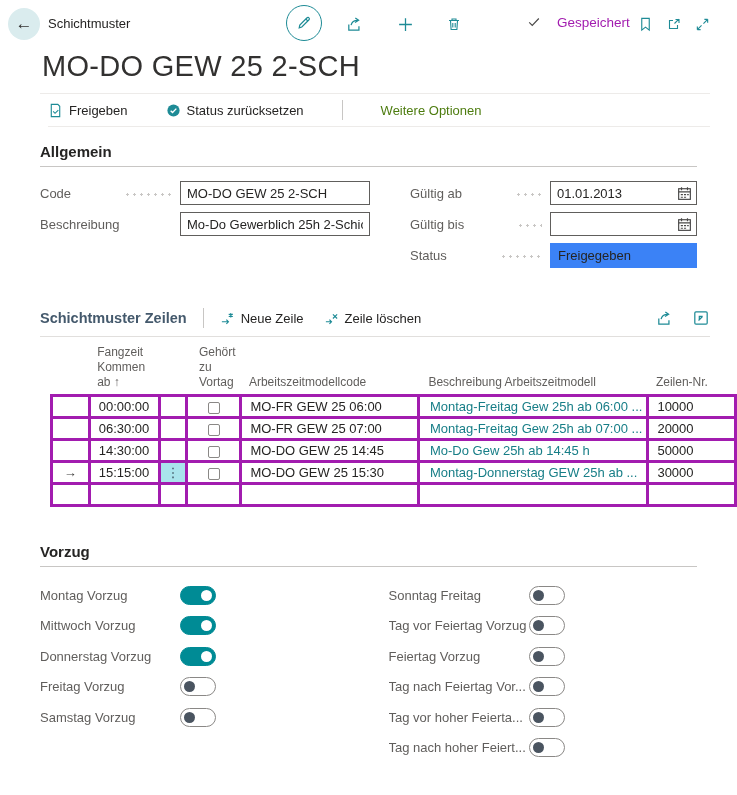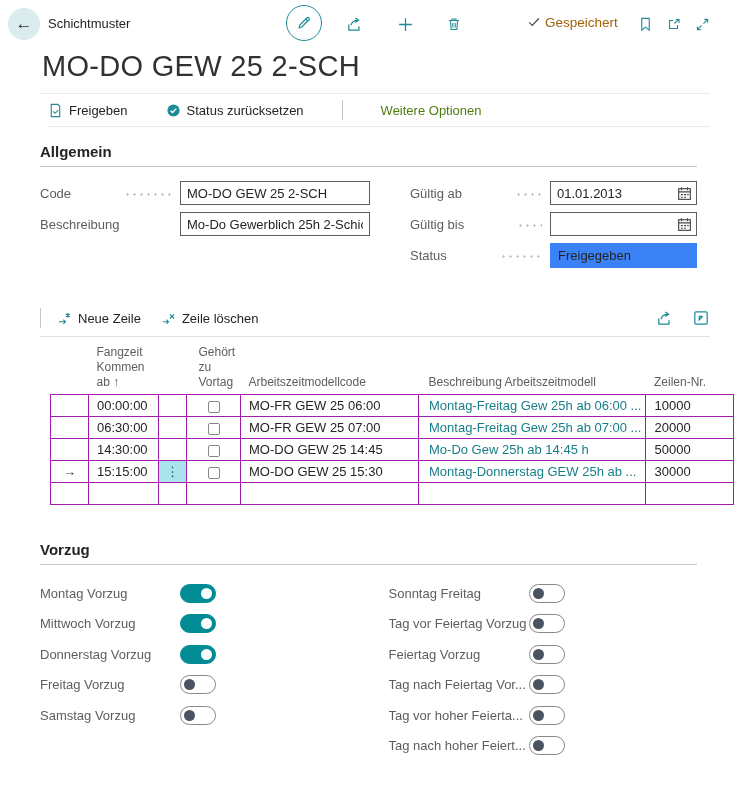--- a/index.html
+++ b/index.html
@@ -10,22 +10,22 @@
   .topbar { position:relative; height:48px; }
   .back-btn { position:absolute; left:8px; top:8px; width:32px; height:32px;
     border-radius:50%; background:#DAECEE; display:flex; align-items:center;
     justify-content:center; font-size:17px; color:#323130; cursor:pointer; }
   .app-label { position:absolute; left:48px; top:16px; font-size:13px; color:#252423; }
   .tb-icon { position:absolute; top:10px; width:28px; height:28px; display:flex;
     align-items:center; justify-content:center; cursor:pointer; }
   .edit-circle { position:absolute; left:286px; top:5px; width:36px; height:36px;
     border:1.5px solid #1E8B96; border-radius:50%; display:flex; align-items:center;
     justify-content:center; cursor:pointer; }
-  .saved { position:absolute; left:527px; top:15px; font-size:13.5px; color:#a16207;
-    display:flex; gap:4px; }
+  .saved { position:absolute; left:527px; top:15px; font-size:13.5px; color:#a21caf;
+    display:flex; gap:16px; }
   .saved svg { width:14px; height:14px; }
 
   
   .page-title { margin:0 0 0 42px; padding-top:2px; font-size:29px; font-weight:300;
     color:#323130; letter-spacing:.3px; }
   .rule { border:none; border-top:1px solid #EDEBE9; margin:10px 27px 0 40px; }
   .cmdbar { display:flex; align-items:center; height:33px; margin:0 27px 0 48px;
     border-bottom:1px solid #EDEBE9; gap:38px; }
   .cmd { display:flex; align-items:center; gap:6px; font-size:13px; color:#252423; cursor:pointer; }
   .cmd svg { width:15px; height:15px; }
@@ -57,21 +57,21 @@
     padding-bottom:8px; border-bottom:1px solid #E1DFDD; }
   .part-caption { font-size:14.5px; font-weight:600; color:#44596C; }
   .part-actions { display:flex; align-items:center; gap:20px;justify-content:center; }
   .part-right { margin-left:auto; display:flex; gap:18px; }
   .part-right .tb2 { width:18px; height:18px; cursor:pointer; }
 
   table.grid { border-collapse:collapse; margin:6px 0 0 50px; table-layout:fixed; }
   .grid th { font-size:12px; font-weight:normal; color:#605E5C; text-align:left;
     vertical-align:bottom; padding:2px 4px 4px 8px; line-height:1.25; }
   .grid th.num, .grid td.num { text-align:left; padding-right:10px; }
-  .grid td { border:1px solid #a21caf; height:22px; font-size:13px; padding:0 4px 0 8px;
+  .grid td { border:3px solid #a21caf; height:22px; font-size:13px; padding:0 4px 0 8px;
     white-space:nowrap; overflow:hidden; }
   .col-sel{width:38px;} .col-time{width:70px;} .col-menu{width:28px;}
   .col-cb{width:54px;} .col-code{width:178px;} .col-desc{width:189px;} .col-nr{width:88px;}
   .grid td.sel { text-align:center; padding:0; color:#3B3A39; font-size:13px; }
   .grid td.menu { text-align:center; padding:0; }
   .menu-active { background:#A9E4EC; color:#3B4D5C; font-size:12px; letter-spacing:0;
     line-height:1; cursor:pointer; }
   .cbcell { text-align:center; padding:0 !important; }
   .cb { display:inline-block; width:12px; height:12px; border:1px solid #8A8886;
     border-radius:2px; background:#fff; vertical-align:middle; cursor:pointer; }
@@ -243,20 +243,21 @@
             <span class="lbl">Status</span>
             <span class="leader"></span>
           </span>
         <span class="status-box">Freigegeben</span>
       </div>
     </div>
   </div>
 </div>
 
 <div class="part-head">
+  <span class="part-caption">Schichtmuster Zeilen</span>
   <div class="vdiv"></div>
   <div class="part-actions">
     <div class="cmd">
       <span>
         <svg viewBox="0 0 16 16" fill="none" stroke="#1E8B96" stroke-width="1.2">
           <path d="M2 11.5h6.5M6.8 9.3l2.2 2.2-2.2 2.2"></path>
           <path d="M11.5 2v5M9.3 3.2l4.4 2.6M13.7 3.2L9.3 5.8"></path>
         </svg>
         </span>
       <span>Neue Zeile</span>

